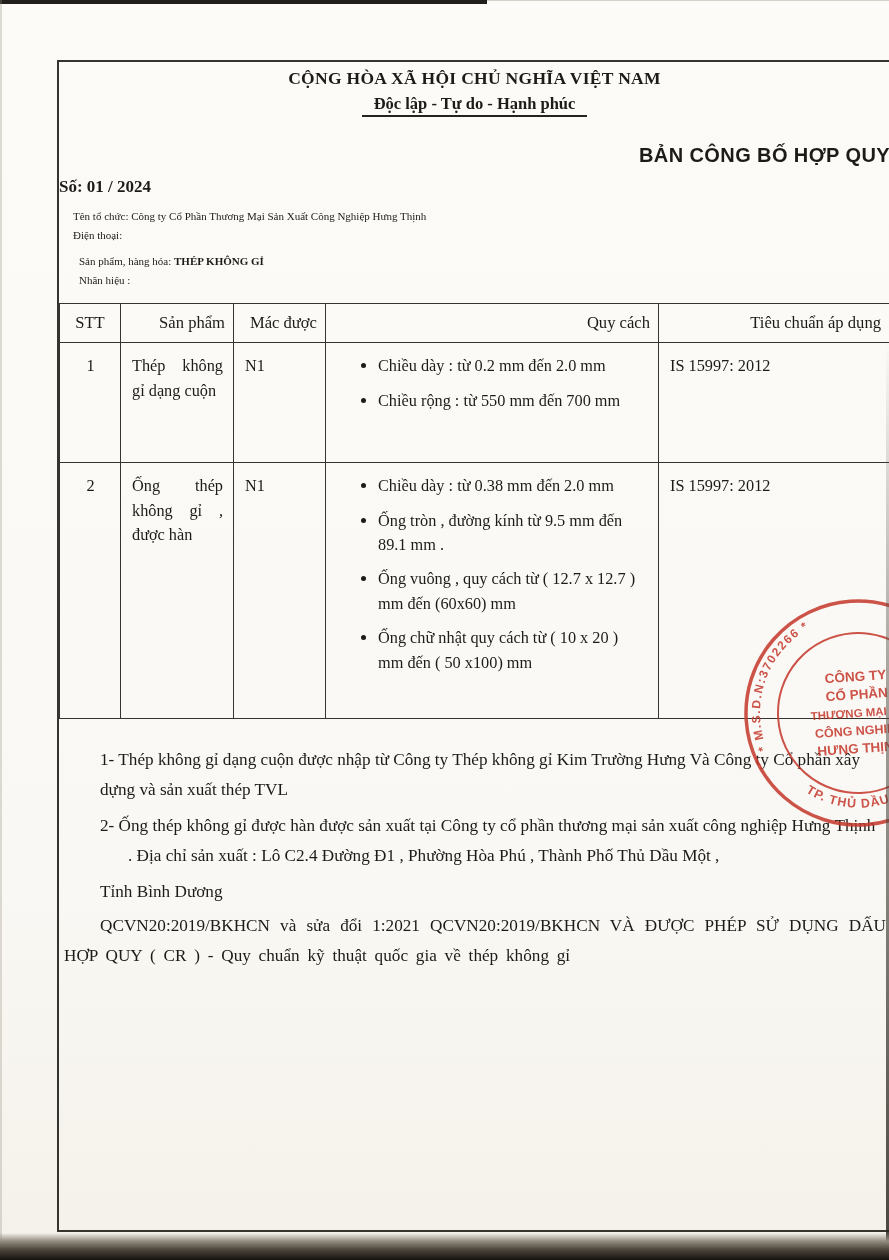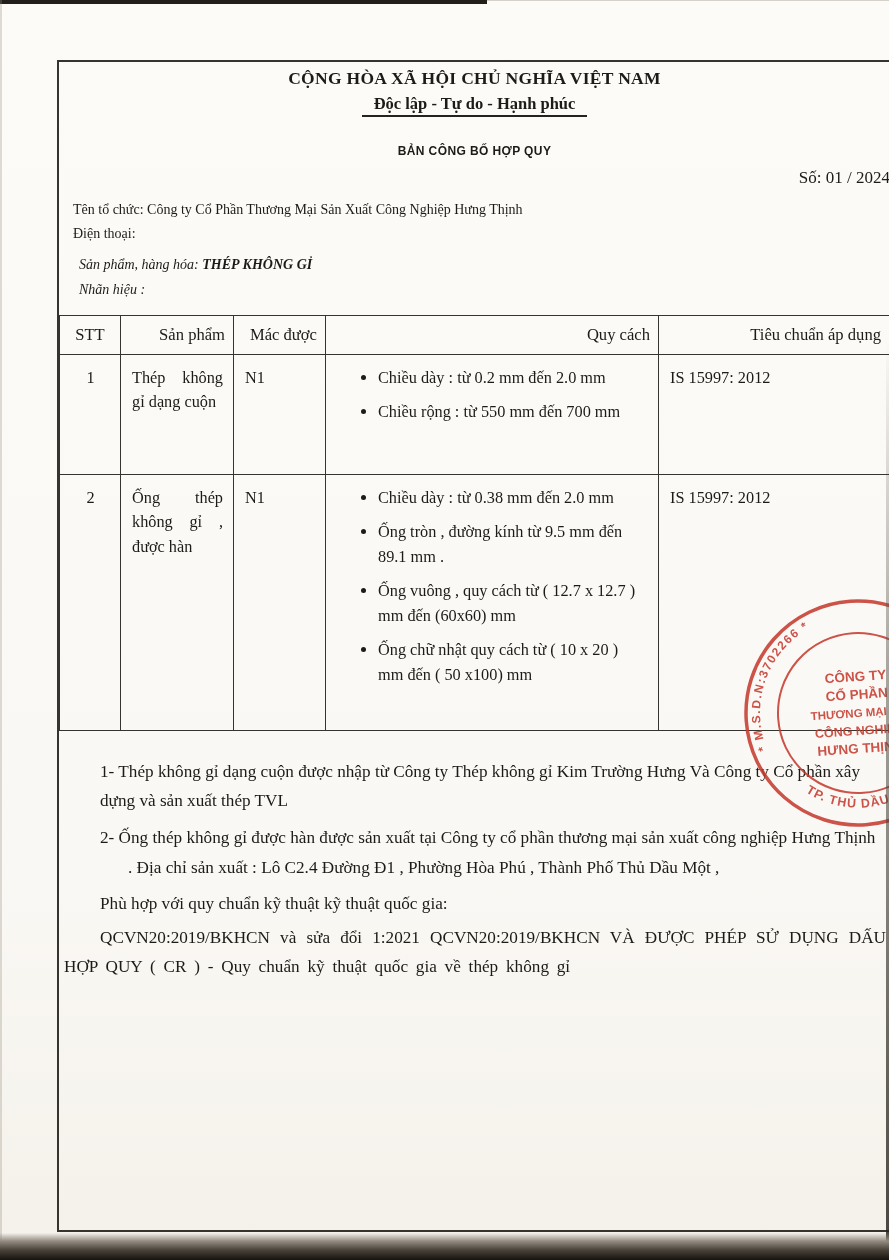--- a/index.html
+++ b/index.html
@@ -19,27 +19,27 @@
   .edge-left   { position:absolute; top:0; left:0; width:2px; height:100%; background:rgba(150,142,128,.3); }
 
   .frame {
     position:absolute; left:57px; top:60px; width:835px; height:1172px;
     border:2px solid #36342f; box-sizing:border-box; padding-top:6px;
   }
   .hdr1 { text-align:center; font-weight:bold; font-size:17.5px; letter-spacing:.3px; }
   .hdr2-wrap { text-align:center; margin-top:5px; }
   .hdr2 { display:inline-block; font-weight:bold; font-size:16.5px; padding:0 12px 1px;
           border-bottom:2px solid #26231f; }
-  .title { text-align:center; font-family:"Liberation Sans", sans-serif; font-weight:bold;
-           font-size:12px; letter-spacing:.4px; margin-top:27px; }
-  .docnum { text-align:right; font-size:17px; margin-top:10px; }
+  .title { text-align:right; font-family:"Liberation Sans", sans-serif; font-weight:bold;
+           font-size:20px; letter-spacing:.4px; margin-top:27px; }
+  .docnum { text-align:left; font-size:17px; margin-top:10px;font-weight:bold; }
 
-  .body-text { margin:10px 26px 0 14px; font-size:14px; line-height:1.73; }
+  .body-text { margin:10px 26px 0 14px; font-size:11px; line-height:1.73; }
   .body-text p { margin:0; }
-  .body-text .indent { margin-left:6px;font-style:italic; }
+  .body-text .indent { margin-left:6px; }
   .body-text .gap-top { margin-top:7px; }
   .bold { font-weight:bold; }
 
   table.products { width:100%; border-collapse:collapse; table-layout:fixed;
                    margin-top:13px; font-size:16.3px; }
   table.products th, table.products td { border:1.6px solid #36342f; }
   table.products thead th { font-weight:normal; text-align:right; height:38px;
                             vertical-align:middle; padding:0 8px 0 11px; font-size:16.6px; }
   table.products thead th.c-stt { text-align:center; padding:0; }
   table.products td { vertical-align:top; padding:11px 10px 8px 11px; line-height:1.5; }
@@ -128,21 +128,21 @@
             </ul>
           </td>
           <td class="tc">IS 15997: 2012</td>
         </tr>
       </tbody>
     </table>
 
     <div class="notes">
       <p>1- Thép không gỉ dạng cuộn được nhập từ Công ty Thép không gỉ Kim Trường Hưng Và Công ty Cổ phần xây dựng và sản xuất thép TVL</p>
       <p class="hang2">2- Ống thép không gỉ được hàn được sản xuất tại Công ty cổ phần thương mại sản xuất công nghiệp Hưng Thịnh . Địa chỉ sản xuất : Lô C2.4 Đường Đ1 , Phường Hòa Phú , Thành Phố Thủ Dầu Một ,</p>
-      <p class="plain">Phù hợp với quy chuẩn kỹ thuật kỹ thuật quốc gia:</p>
+      <p class="plain">Tỉnh Bình Dương</p>
     </div>
     <p class="final">QCVN20:2019/BKHCN và sửa đổi 1:2021 QCVN20:2019/BKHCN VÀ ĐƯỢC PHÉP SỬ DỤNG DẤU HỢP QUY ( CR ) -  Quy chuẩn kỹ thuật quốc gia về thép không gỉ</p>
 
   </div>
 
   <svg class="stamp" viewBox="0 0 250 250">
     <defs>
       <path id="arcL" d="M 125,223 A 98,98 0 0 1 27,125 A 98,98 0 0 1 125,27" fill="none"></path>
       <path id="arcB" d="M 58,192 A 95,95 0 0 0 192,192" fill="none"></path>
     </defs>

